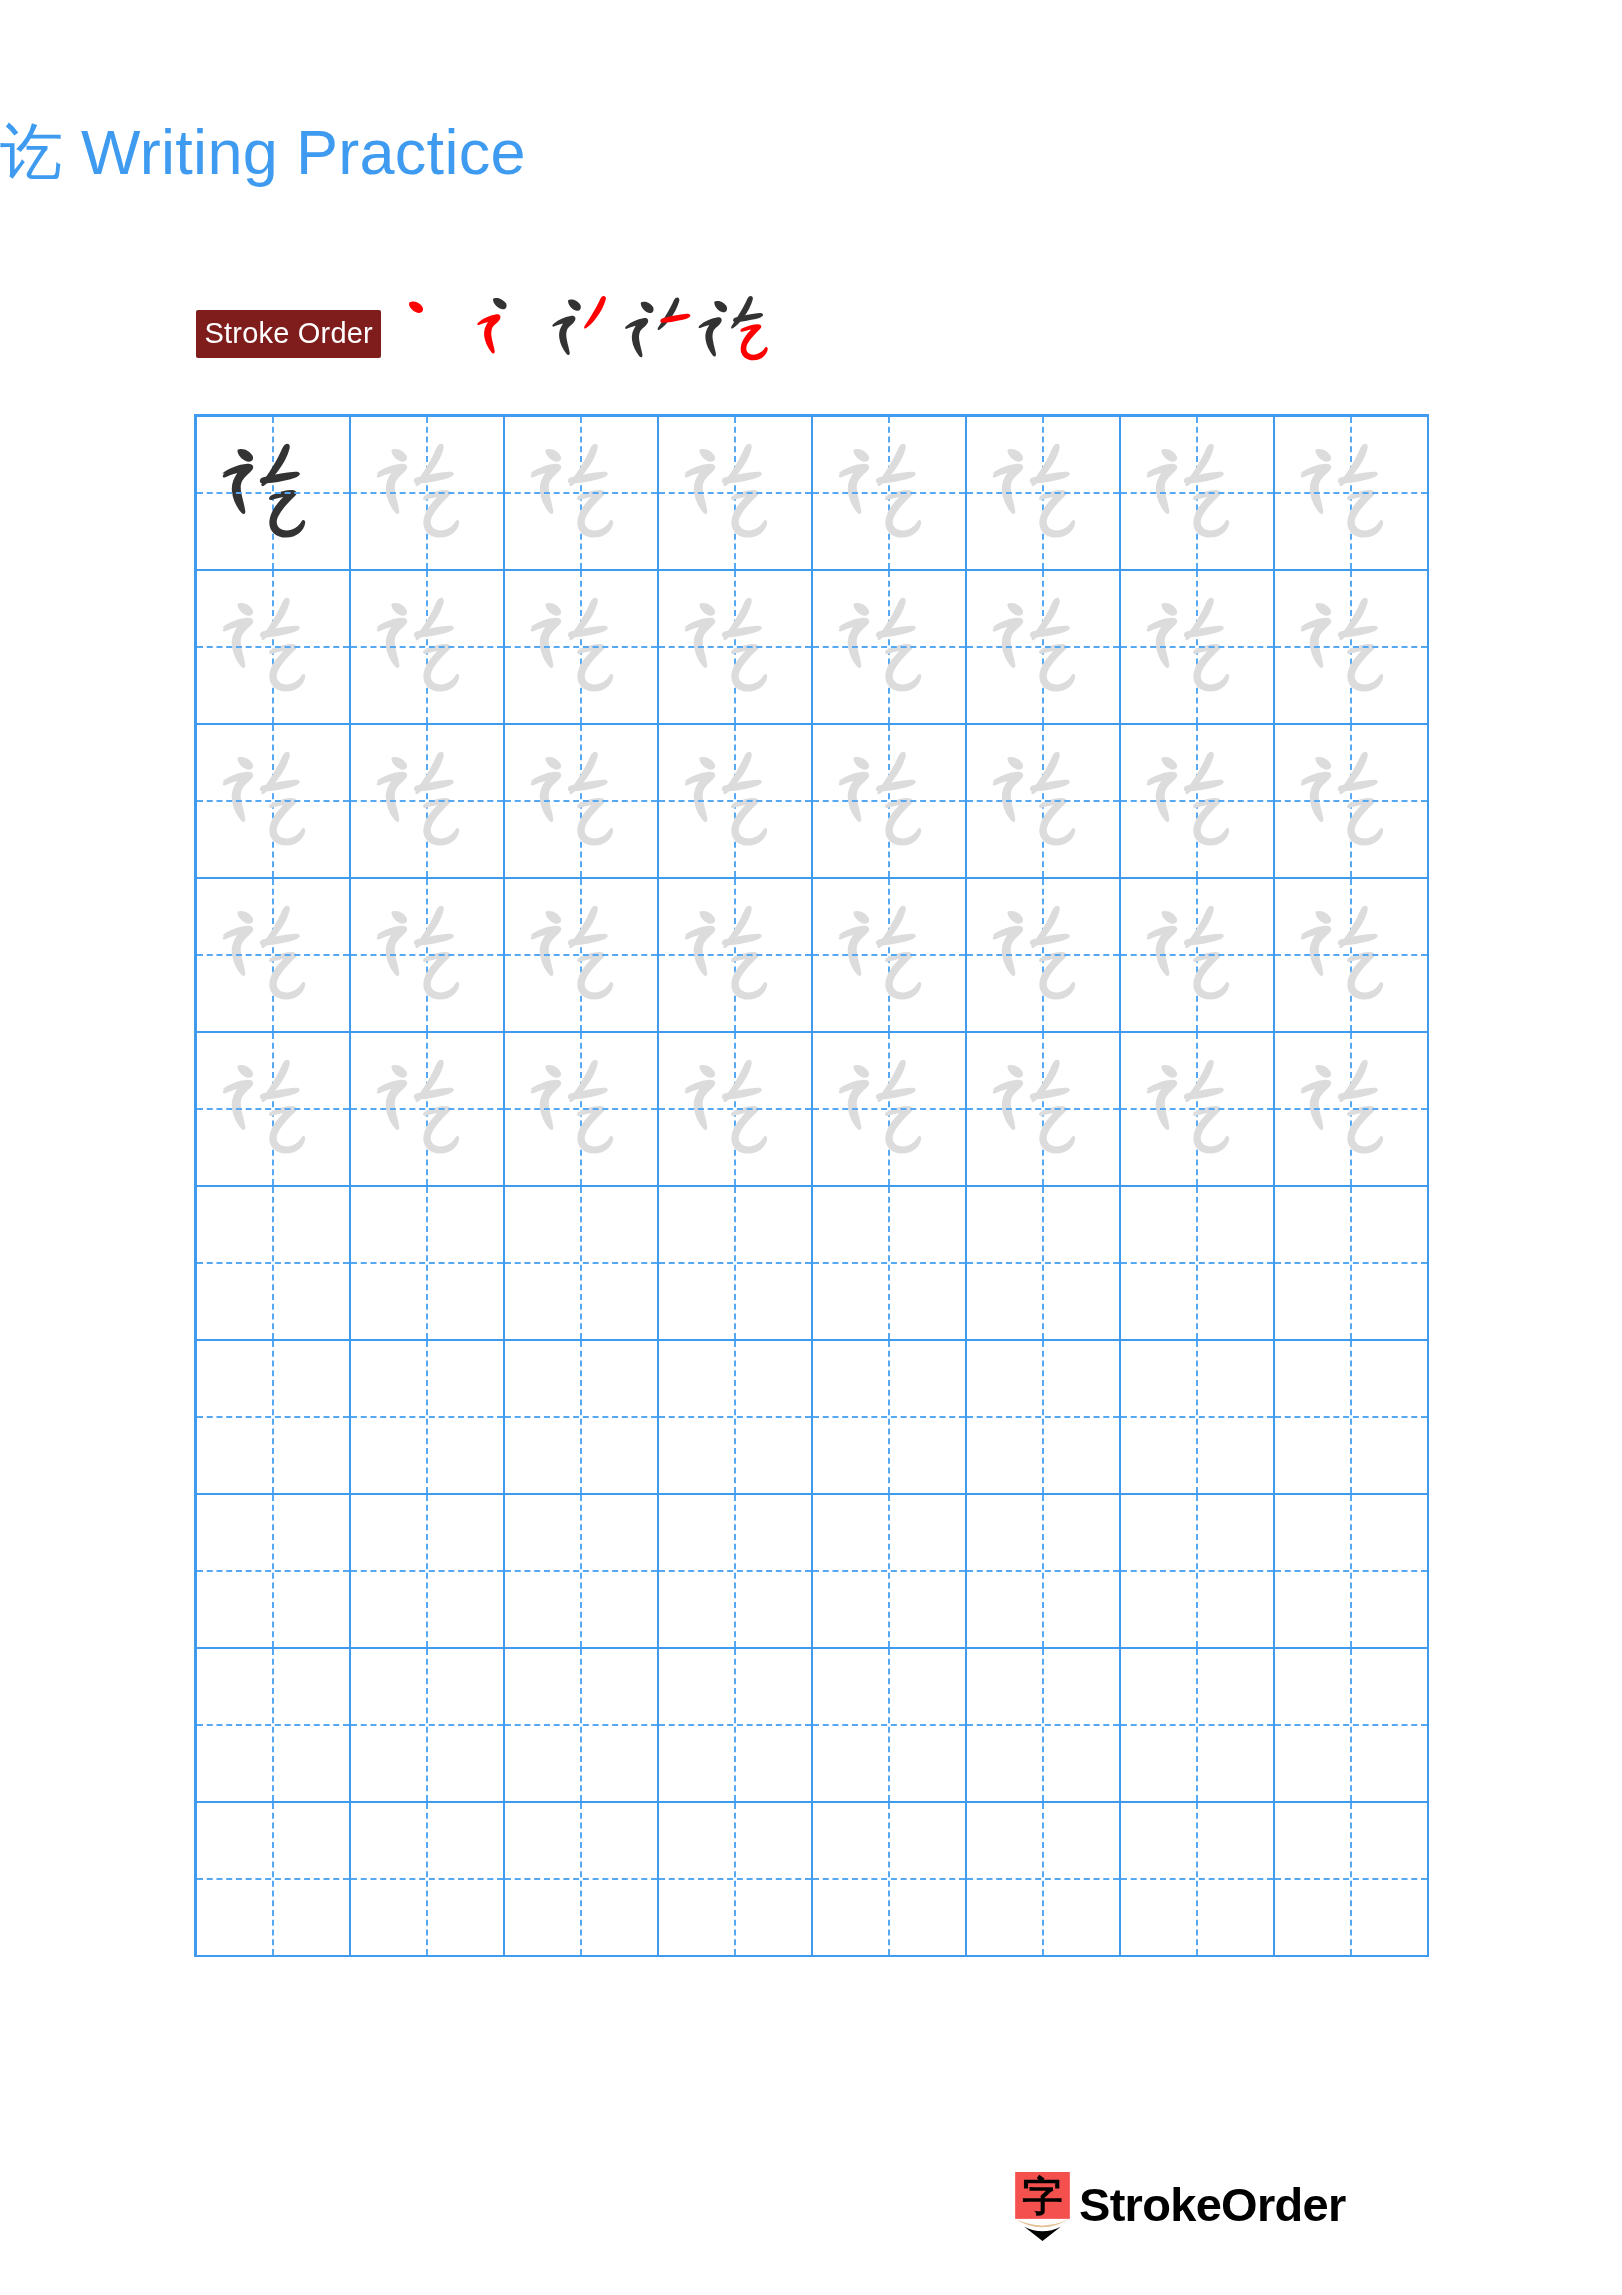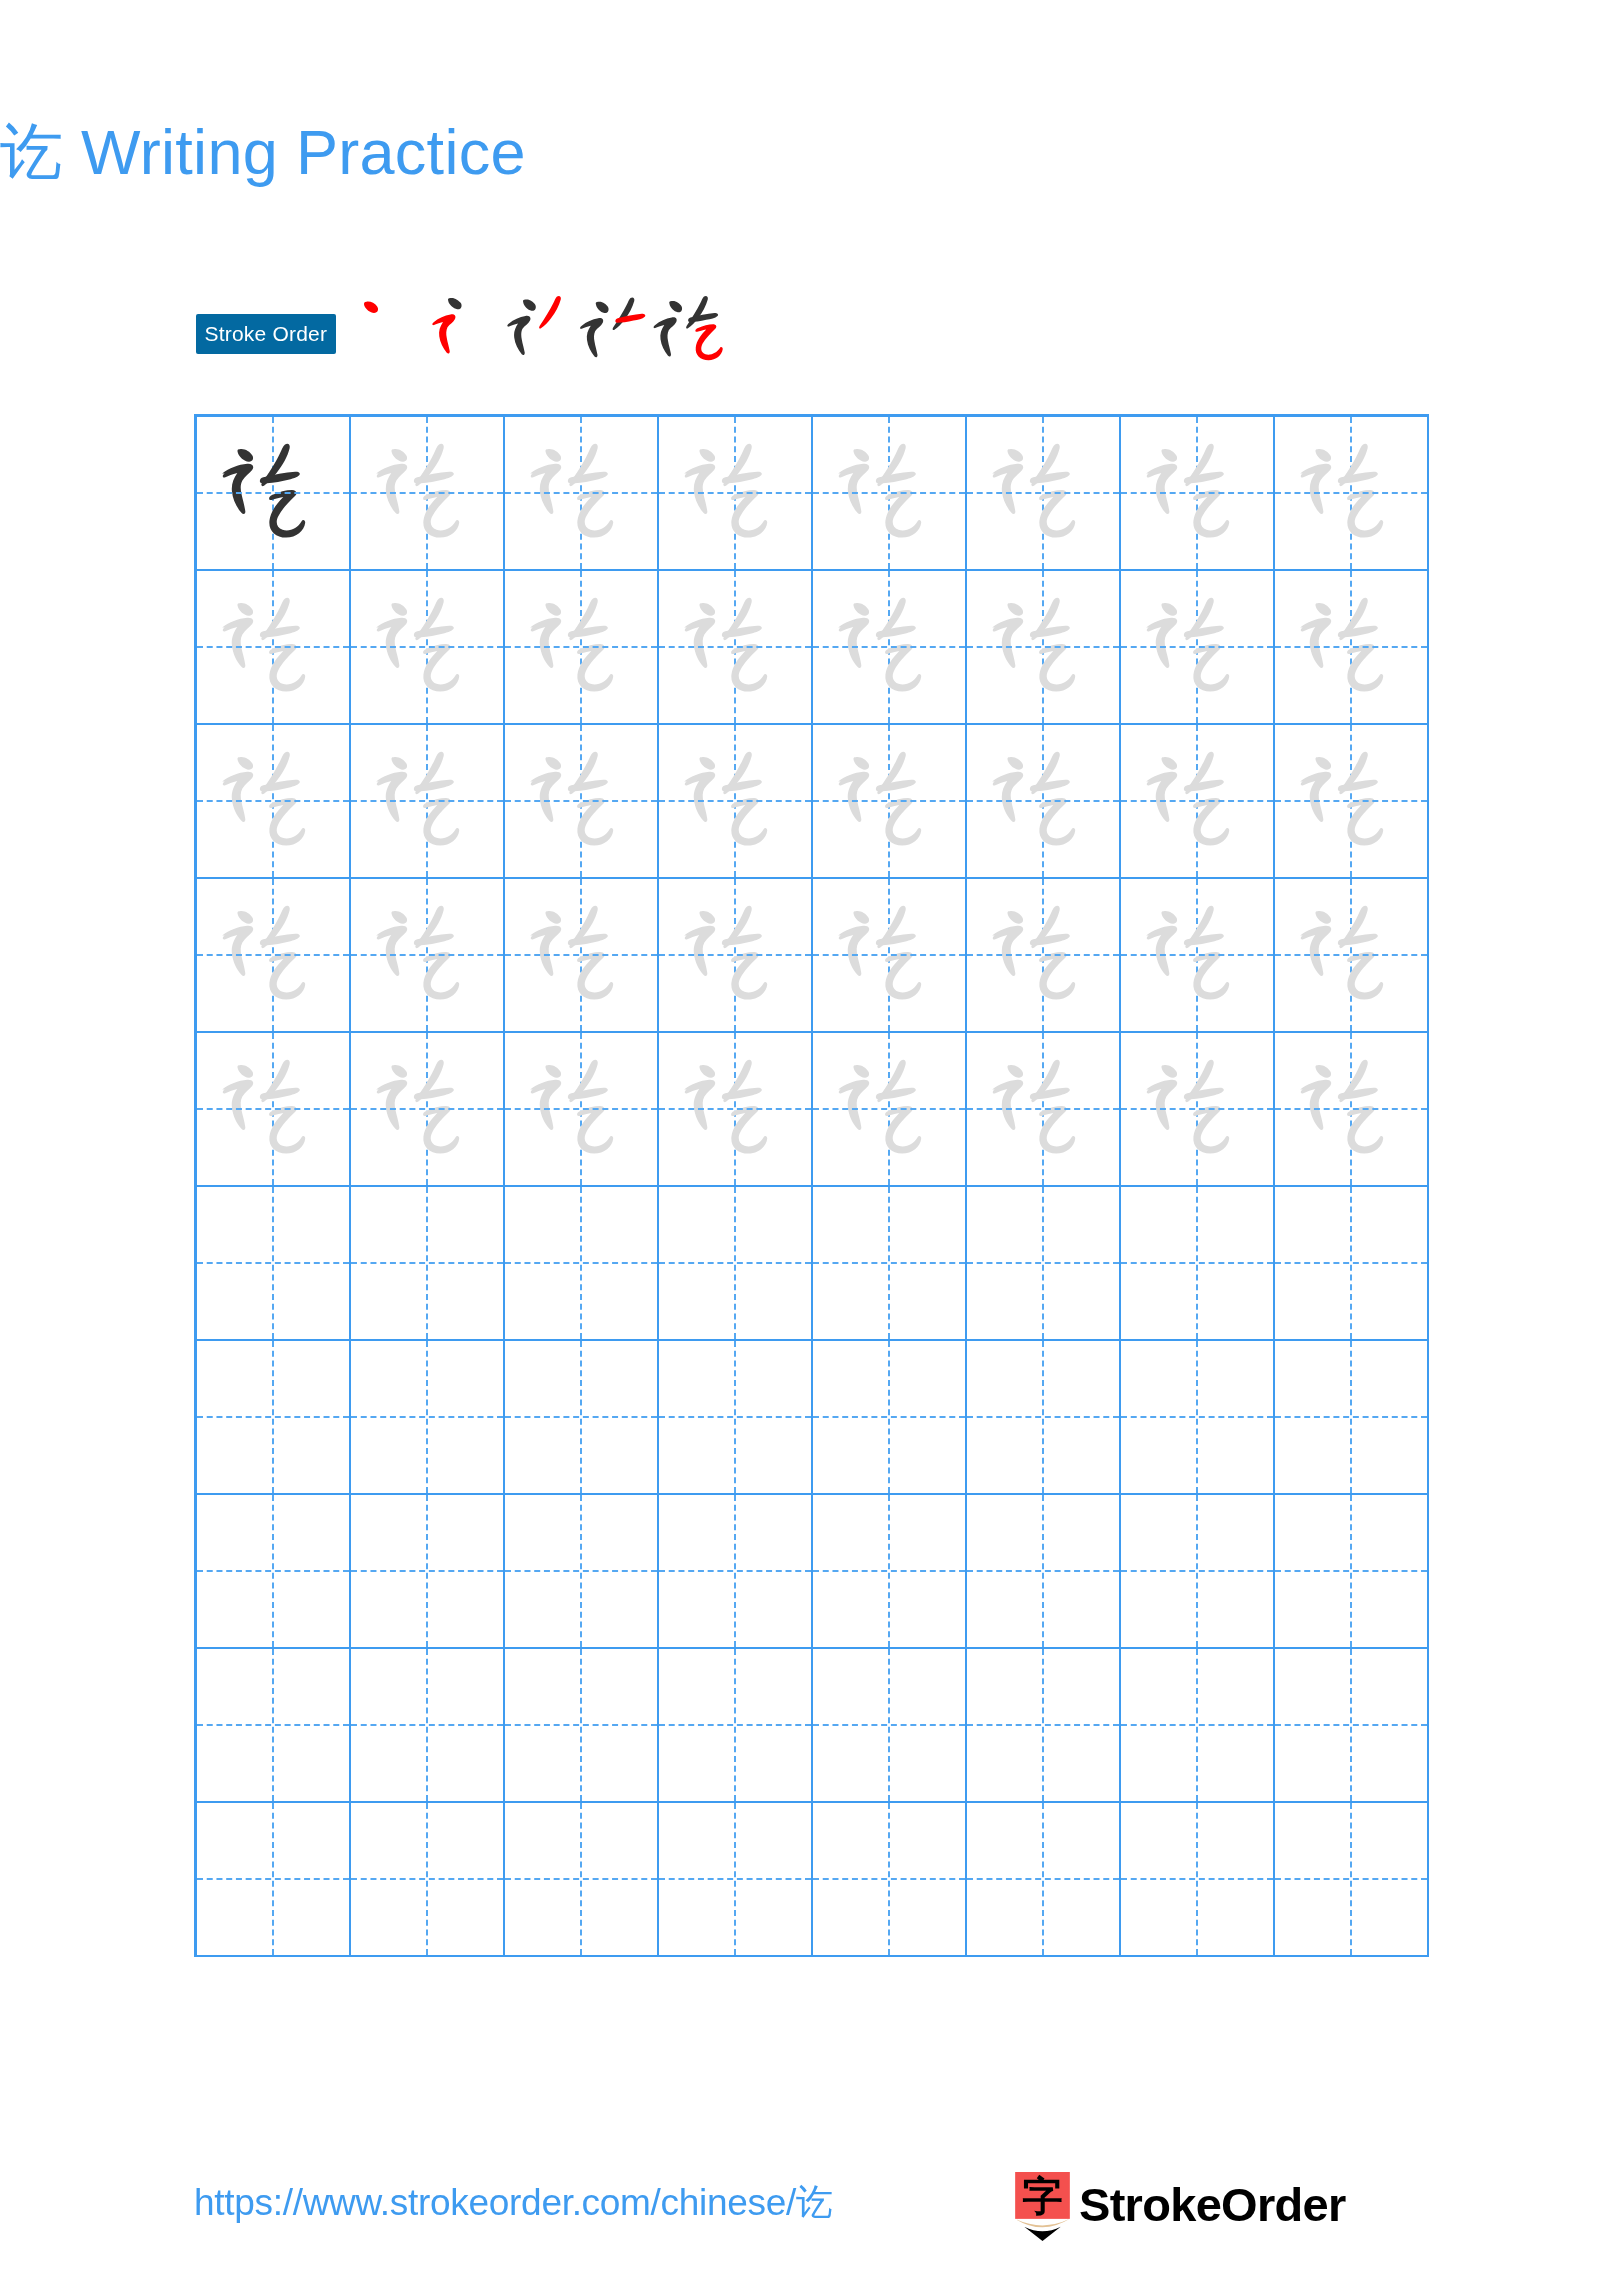--- a/index.html
+++ b/index.html
@@ -33,23 +33,23 @@
   
   #stroke-order-row {
     position: absolute;
     top: 308px;
     left: 196px;
     display: flex;
     align-items: center;
     height: 52px;
   }
   #stroke-order-badge {
-    background: #0369a1;
+    background: #7f1d1d;
     color: #ffffff;
-    font-size: 21px;
+    font-size: 29px;
     line-height: 1;
     padding: 8.5px 8.5px 10.5px 8.5px;
     border-radius: 2px;
     white-space: nowrap;
     letter-spacing: 0.2px;
   }
   #stroke-steps {
     display: flex;
     align-items: flex-start;
     margin-left: 17px;
@@ -724,21 +724,20 @@
       <div class="grid-cell"></div>
       <div class="grid-cell"></div>
       <div class="grid-cell"></div>
       <div class="grid-cell"></div>
       <div class="grid-cell"></div>
       <div class="grid-cell"></div>
     </div>
   </div>
 
 <div id="footer">
-  <div id="footer-url">https://www.strokeorder.com/chinese/讫</div>
   <div id="footer-brand">
     <div id="brand-logo-icon">
       <svg width="63" height="69" viewBox="0 0 96 106" xmlns="http://www.w3.org/2000/svg">
         <rect x="6" y="0" width="84" height="72" fill="#f4504e"></rect>
         <path d="M6 72 q42 20 84 0 l0 0 q-42 26 -84 0 z" fill="#e3c296"></path>
         <path d="M20 84 q28 14 56 0 l-28 22 z" fill="#000000"></path>
         <text x="48" y="58" font-family="'DejaVu Sans', sans-serif" font-size="62" font-weight="bold" fill="#000000" text-anchor="middle">字</text>
       </svg>
     </div>
     <div id="brand-name">StrokeOrder</div>

